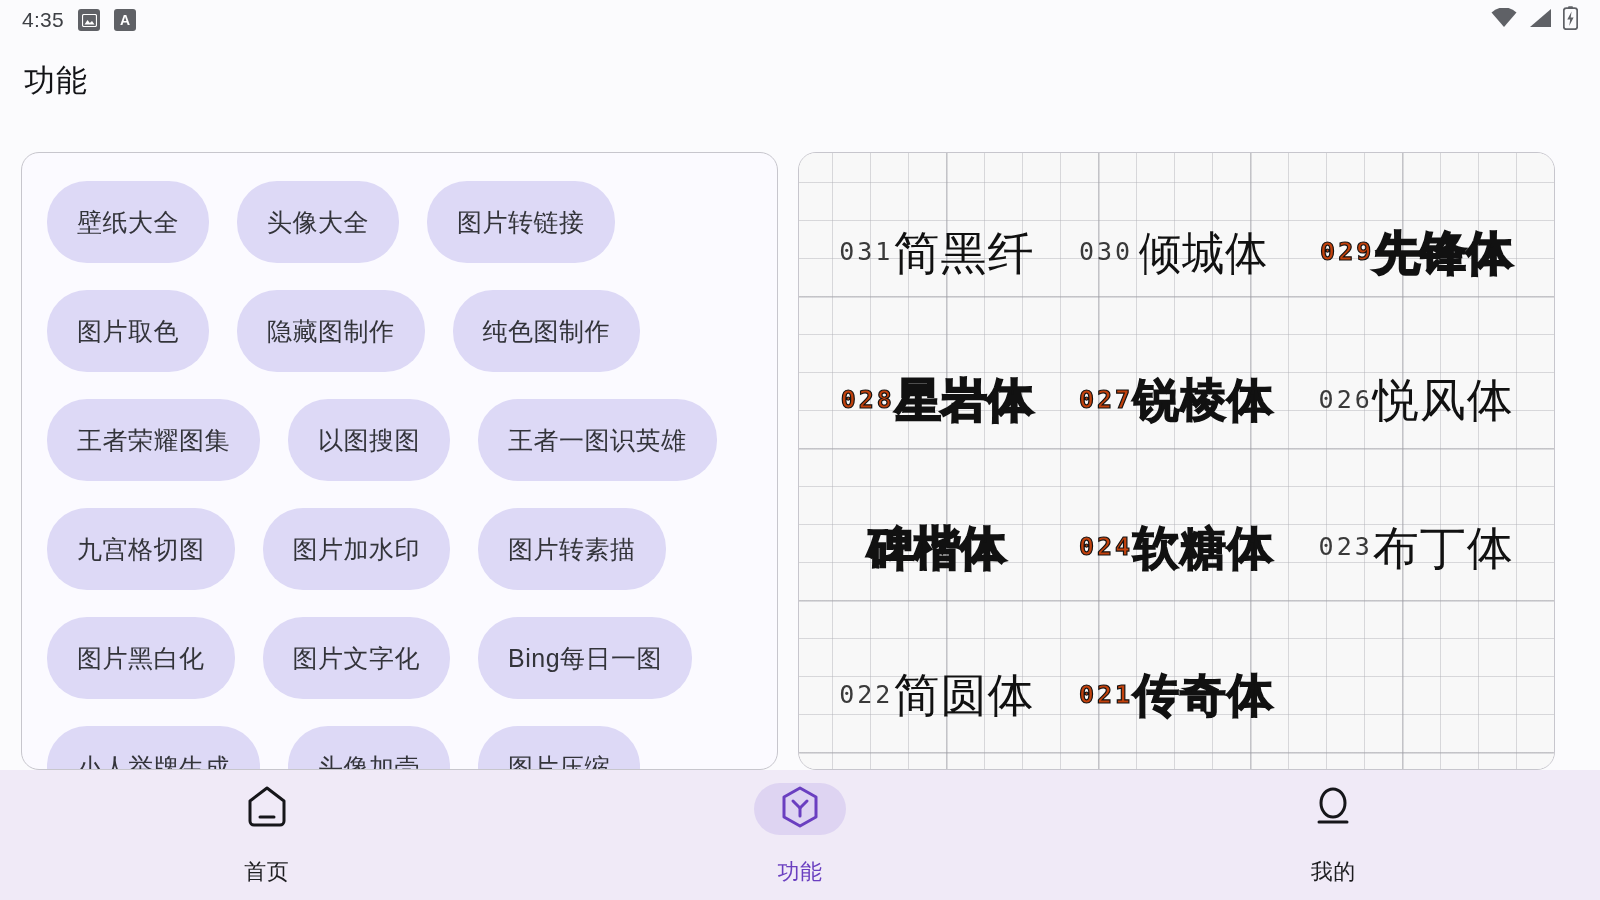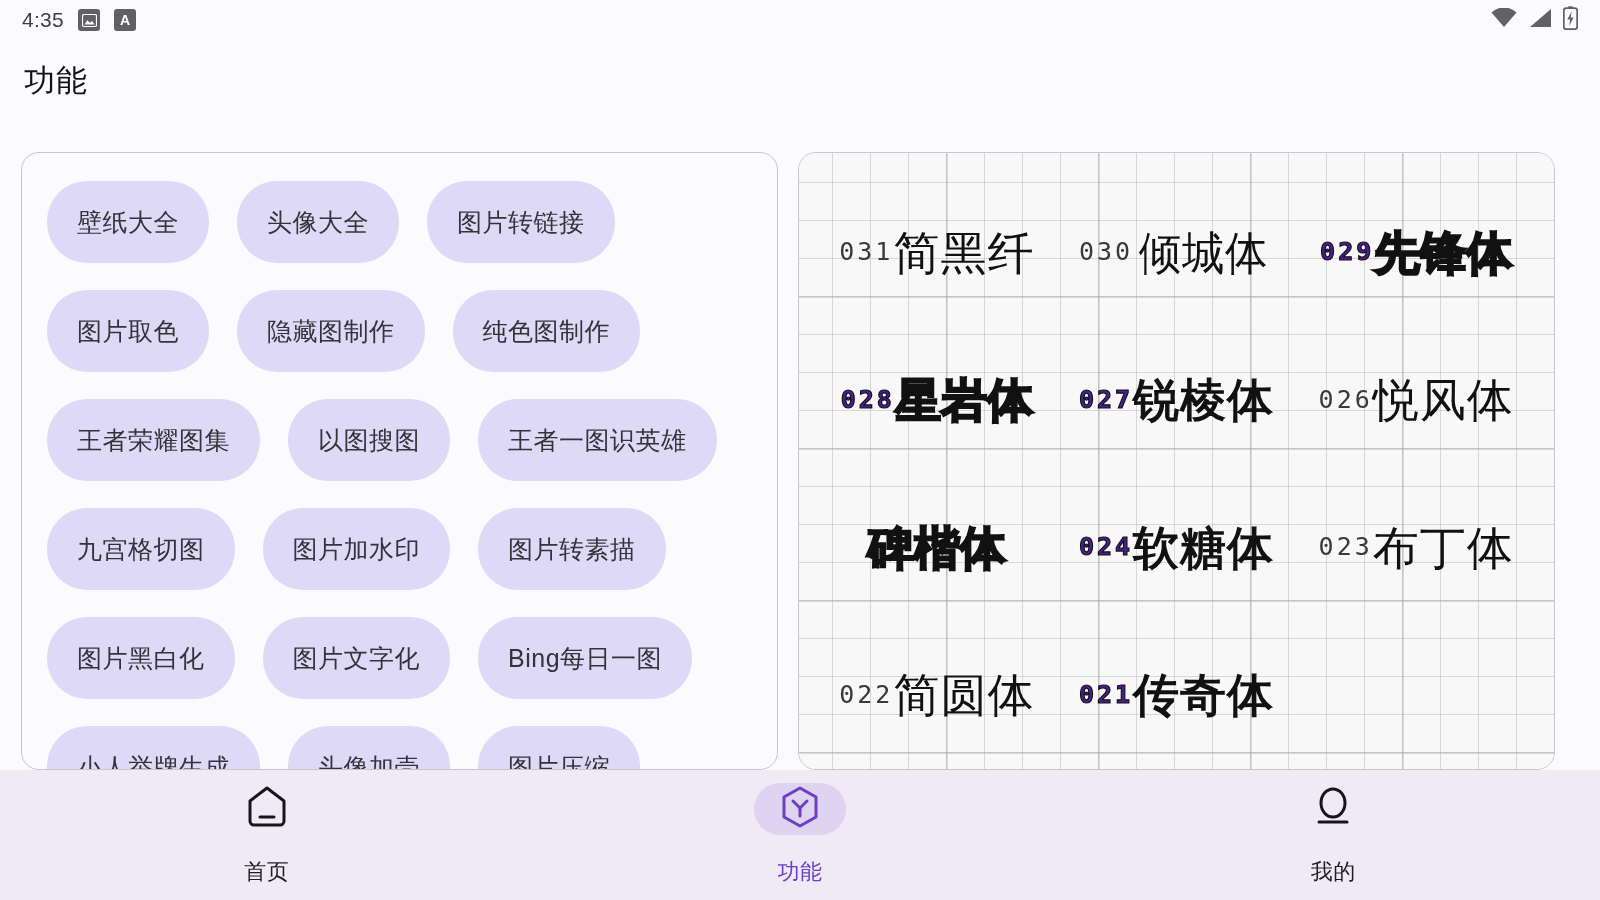--- a/index.html
+++ b/index.html
@@ -104,36 +104,36 @@
     padding: 26px 18px 0 18px;
     z-index: 2;
   }
   .font-cell {
     display: flex; flex-direction: row;
     align-items: center; justify-content: center;
     cursor: pointer;
   }
   .font-num {
     font-size: 25px;
-    color: #4c1d95;
+    color: #c2410c;
     font-family: "DejaVu Sans Mono", monospace;
     letter-spacing: 3px;
     margin-bottom: 2px;
   }
   .font-name {
     font-size: 46px;
     color: #111;
     letter-spacing: 1px;
     line-height: 1.05;
     white-space: nowrap;
   }
   
   .w-thin  .font-name { font-weight: 300; }
   .w-reg   .font-name { font-weight: 400; }
-  .w-black .font-name { font-weight: 400; -webkit-text-stroke: 1.4px #111; }
+  .w-black .font-name { font-weight: 700; -webkit-text-stroke: 1.4px #111; }
   .w-heavy .font-name { font-weight: 900; -webkit-text-stroke: 2.4px #111; letter-spacing: 0px; }
   .n-bold .font-num { font-weight: 900; -webkit-text-stroke: 1.2px #111; }
   .n-thin .font-num { font-weight: 400; color: #3a3a3a; }
   .squash .font-name { transform: scaleX(.92); }
 
   
   .bottom-nav {
     position: absolute; left: 0; bottom: 0;
     width: 1600px; height: 130px;
     background: #f0eaf7;

